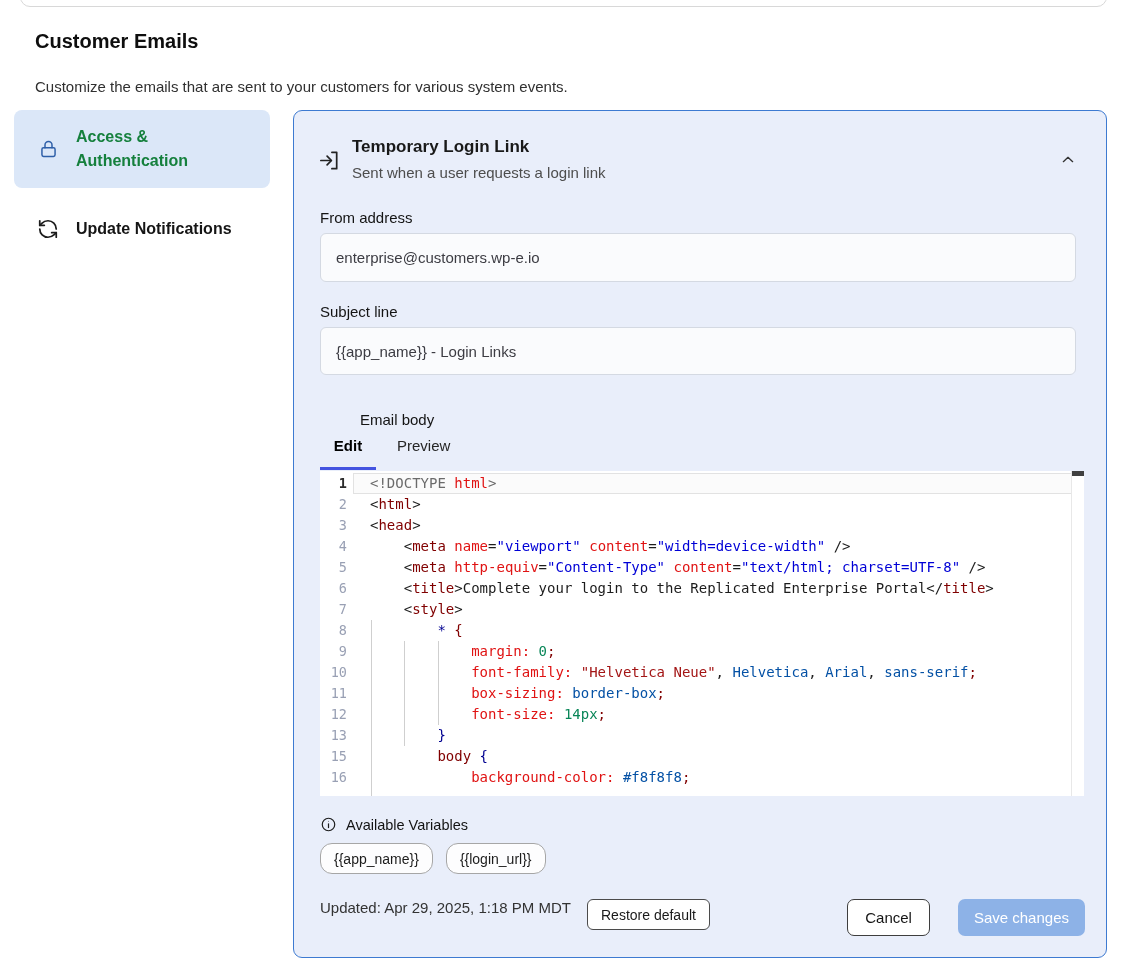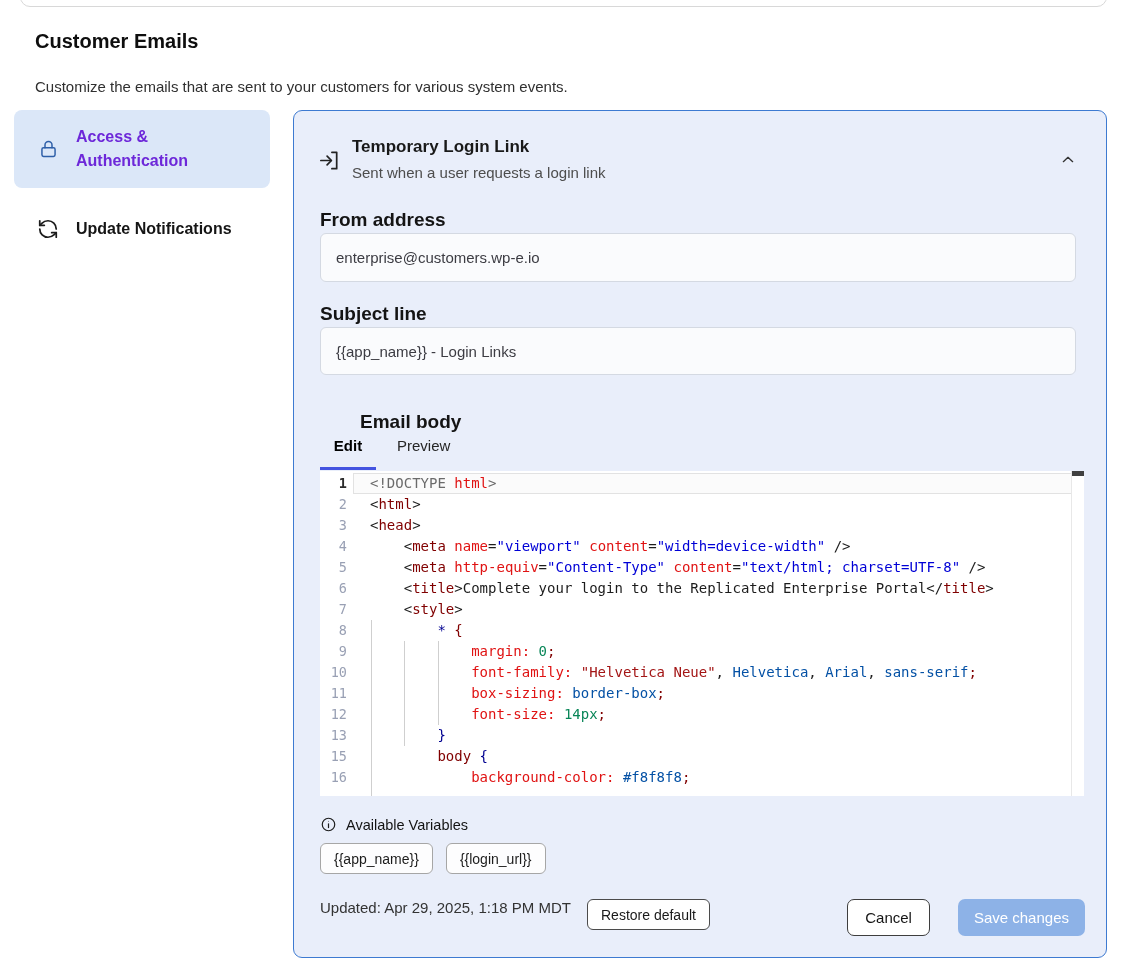--- a/index.html
+++ b/index.html
@@ -12,34 +12,34 @@
   .top-cut { position:absolute; left:20px; top:-24px; width:1087px; height:31px;
     background:#fff; border:1px solid #d8d8d8; border-radius:10px; }
 
   .page-title { position:absolute; left:35px; top:30px; font-size:20px; font-weight:700; color:#0e0e0e; }
   .page-sub   { position:absolute; left:35px; top:78px; font-size:15px; color:#303030; }
 
   
   .sidebar { position:absolute; left:14px; top:110px; width:256px; }
   .side-item { display:flex; align-items:center; border-radius:8px; cursor:pointer; padding-left:22px; }
   .side-item .icn { width:24px; display:flex; align-items:center; justify-content:center; margin-right:16px; }
-  .side-item.active { background:#dbe7f8; height:78px; color:#6d28d9; }
+  .side-item.active { background:#dbe7f8; height:78px; color:#15803d; }
   .side-item.plain  { height:48px; margin-top:17px; color:#151515; }
   .side-label { font-size:16px; font-weight:600; line-height:1.5; width:160px; }
 
   
   .card { position:absolute; left:293px; top:110px; width:814px; height:848px;
     background:#e9eefa; border:1.5px solid #3d7ad1; border-radius:9px; }
   .card .abs { position:absolute; }
   .hdr-icon { left:24px; top:38px; }
   .card-title { left:58px; top:26px; font-size:17px; font-weight:700; color:#191919; }
   .card-sub   { left:58px; top:53px; font-size:15px; color:#4d4d4d; }
   .collapse-btn { right:20px; top:36px; width:26px; height:26px; background:none; border:none; cursor:pointer; }
 
-  .field-label { left:26px; font-size:19px; font-weight:700; color:#141414;text-align:right; }
+  .field-label { left:26px; font-size:15px; font-weight:400; color:#141414;text-align:right; }
   .lbl-1 { top:98px; } .lbl-2 { top:192px; } .lbl-3 { top:300px;margin-left:40px; }
   .txt-input { position:absolute; left:26px; width:756px; height:49px; background:#fafbfd;
     border:1px solid #d4d9e2; border-radius:6px; padding:0 15px; font-size:15px; color:#3c3c43;
     font-family:"Liberation Sans", sans-serif; }
   .inp-1 { top:122px; } .inp-2 { top:216px; height:48px; }
 
   
   .tab { position:absolute; top:326px; background:none; border:none; cursor:pointer;
     font-family:"Liberation Sans", sans-serif; font-size:15px; }
   .tab-edit { left:26px; width:56px; text-align:center; color:#000000; font-weight:600; }
@@ -75,21 +75,21 @@
   .tk-n  { color:#098658; }  
   .tk-sel{ color:#000090; }  
   .tk-br { color:#800000; }  
   .tk-bb { color:#000090; }  
 
   
   .vars-row { left:26px; top:705px; display:flex; align-items:center; gap:9px; }
   .vars-label { font-size:14.5px; font-weight:500; color:#131313; }
   .chips { left:26px; top:732px; display:flex; gap:13px; }
   .chip { height:31px; padding:0 13px; display:flex; align-items:center; background:#fdfdfe;
-    border:1px solid #a6a6a6; border-radius:6px; cursor:pointer;
+    border:1px solid #a6a6a6; border-radius:12px; cursor:pointer;
     font-family:"DejaVu Sans Mono","Liberation Mono",monospace; font-size:14px; color:#1c1c1c; }
 
   
   .footer { position:absolute; left:26px; right:21px; top:788px; height:38px; display:flex; align-items:flex-start; }
   .updated { font-size:15px; color:#333333; }
   .btn { font-family:"Liberation Sans", sans-serif; cursor:pointer; }
   .restore-btn { margin-left:16px; height:31px; padding:0 13px; background:#fff;
     border:1px solid #4b4b4b; border-radius:6px; font-size:14px; color:#1a1a1a; }
   .spacer { flex:1; }
   .cancel-btn { height:37px; padding:0 17px; background:#fff; border:1px solid #3e3e3e;

